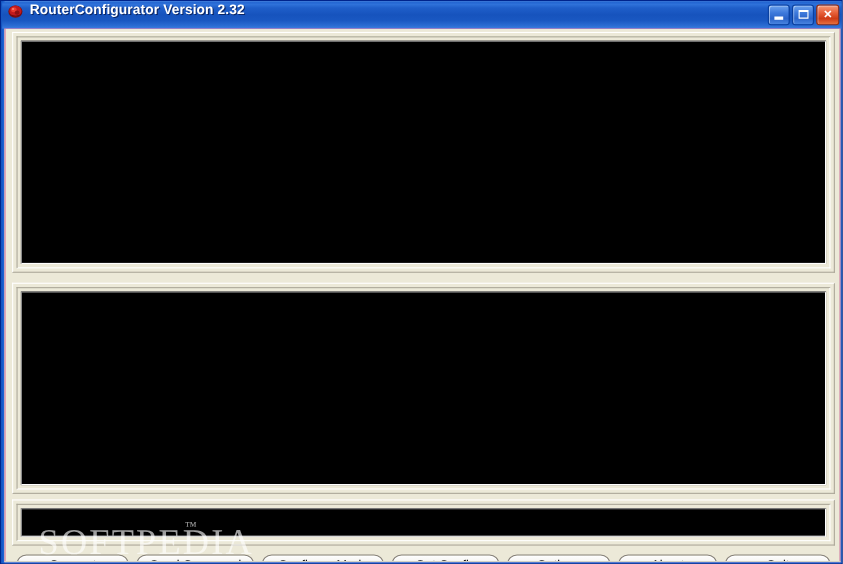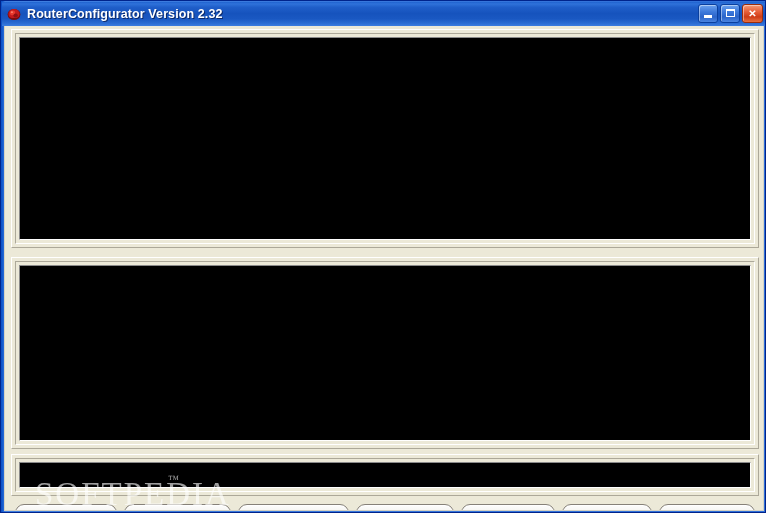--- a/index.html
+++ b/index.html
@@ -36,21 +36,21 @@
   
   .titlebar {
     position: absolute;
     left: 1px; top: 1px;
     width: 764px;
     height: 24px;
     background: linear-gradient(to bottom,
        #1f62cf 0%, #2f72da 8%, #1f5ec9 22%,
        #1653bd 48%, #1a58c2 70%, #2a6bd2 88%, #3b7ce0 100%);
     display: flex;
-    align-items: center;
+    align-items: flex-start;
     overflow: hidden;
   }
   .title-icon {
     width: 16px;
     height: 16px;
     margin-left: 4px;
     margin-right: 5px;
     flex: 0 0 auto;
     position: relative;
   }

